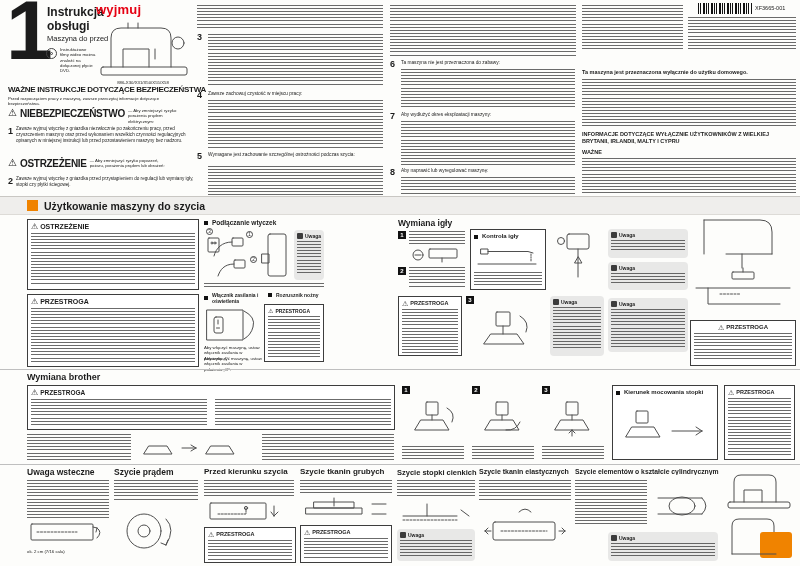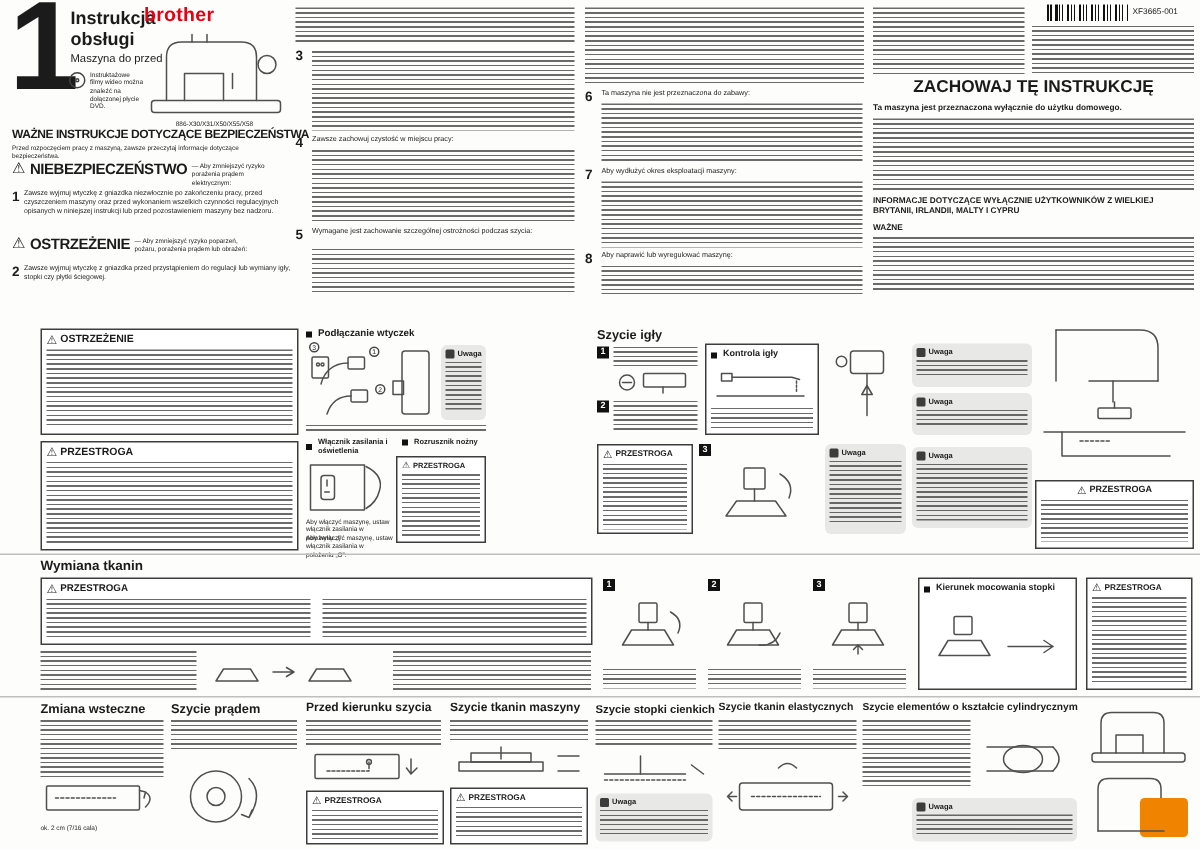--- a/index.html
+++ b/index.html
@@ -43,21 +43,21 @@
 
 <div id="page">
 
   <div class="abs b" style="left:6px;top:-12px;font-size:84px;line-height:1">1</div>
   <div class="abs b" style="left:47px;top:6px;width:52px;font-size:12px;line-height:1.15">Instrukcja obsługi</div>
   <div class="abs" style="left:47px;top:34px;width:72px;font-size:7.5px">Maszyna do przed</div>
   <div class="abs" style="left:46px;top:48px;width:11px;height:11px;border:1px solid #444;border-radius:50%">
     <div class="abs" style="left:3px;top:3px;width:3px;height:3px;border:1px solid #444;border-radius:50%"></div>
   </div>
   <div class="abs f43" style="left:60px;top:47px;width:36px">Instruktażowe filmy wideo można znaleźć na dołączonej płycie DVD.</div>
-  <div class="abs b" style="left:96px;top:2px;font-size:13px;color:#e60012;letter-spacing:.2px">brother</div>
+  <div class="abs b" style="left:96px;top:2px;font-size:13px;color:#e60012;letter-spacing:.2px">wyjmuj</div>
   <div class="abs fig" style="left:98px;top:17px">
     <svg width="92" height="62" viewBox="0 0 92 62">
       <rect x="3" y="50" width="86" height="8" rx="2"></rect>
       <path d="M13 50 V21 q0-10 10-10 h40 q10 0 10 10 v29"></path>
       <path d="M25 50 V32 h26 v18"></path>
       <path d="M57 32 v10"></path>
       <circle cx="80" cy="26" r="6"></circle>
       <path d="M30 11 v-5 M40 11 v-5"></path>
     </svg>
   </div>
@@ -102,27 +102,30 @@
   <div class="abs f48" style="left:401px;top:112px;width:174px">Aby wydłużyć okres eksploatacji maszyny:</div>
   <div class="abs ph" style="left:401px;top:121px;width:174px;height:44px"></div>
   <span class="abs b f9" style="left:390px;top:167px">8</span>
   <div class="abs f48" style="left:401px;top:168px;width:174px">Aby naprawić lub wyregulować maszynę:</div>
   <div class="abs ph" style="left:401px;top:177px;width:174px;height:19px"></div>
 
   <div class="abs ph" style="left:582px;top:5px;width:101px;height:45px"></div>
   <div class="abs barcode" style="left:698px;top:3px;width:54px;height:11px"></div>
   <div class="abs f55" style="left:755px;top:5px;width:45px">XF3665-001</div>
   <div class="abs ph" style="left:688px;top:17px;width:108px;height:33px"></div>
-  <div class="abs b c" style="left:582px;top:52px;width:214px;font-size:11.5px">ZACHOWAJ TĘ INSTRUKCJĘ</div>
   <div class="abs b f55" style="left:582px;top:69px;width:214px">Ta maszyna jest przeznaczona wyłącznie do użytku domowego.</div>
   <div class="abs ph" style="left:582px;top:79px;width:214px;height:49px"></div>
   <div class="abs b f55" style="left:582px;top:131px;width:214px">INFORMACJE DOTYCZĄCE WYŁĄCZNIE UŻYTKOWNIKÓW Z WIELKIEJ BRYTANII, IRLANDII, MALTY I CYPRU</div>
   <div class="abs b f55" style="left:582px;top:149px;width:214px">WAŻNE</div>
   <div class="abs ph" style="left:582px;top:158px;width:214px;height:36px"></div>
 
+  <div class="abs band" style="left:0;top:196px;width:800px;height:19px">
+    <span class="osq"></span>
+    <span class="b" style="font-size:10.5px">Użytkowanie maszyny do szycia</span>
+  </div>
 
   <div class="abs wbox" style="left:27px;top:219px;width:172px;height:71px">
     <div class="whead f7">
       <span class="tri" style="font-size:8px">⚠</span>
       <span>OSTRZEŻENIE</span>
     </div>
     <div class="ph" style="margin-top:2px;height:52px"></div>
   </div>
   <div class="abs wbox" style="left:27px;top:294px;width:172px;height:73px">
     <div class="whead f7">
@@ -180,21 +183,21 @@
   <div class="abs wbox" style="left:264px;top:304px;width:60px;height:58px">
     <div class="whead f5">
       <span class="tri" style="font-size:6px">⚠</span>
       <span>PRZESTROGA</span>
     </div>
     <div class="ph" style="margin-top:2px;height:42px"></div>
   </div>
   <div class="abs f43" style="left:204px;top:345px;width:58px">Aby włączyć maszynę, ustaw włącznik zasilania w położeniu „I”.</div>
   <div class="abs f43" style="left:204px;top:356px;width:58px">Aby wyłączyć maszynę, ustaw włącznik zasilania w położeniu „O”.</div>
 
-  <div class="abs b f85" style="left:398px;top:218px;width:90px">Szycie igły</div>
+  <div class="abs b f85" style="left:398px;top:218px;width:90px">Wymiana igły</div>
   <span class="abs stepnum" style="left:398px;top:231px">1</span>
   <div class="abs ph" style="left:409px;top:231px;width:56px;height:13px"></div>
   <div class="abs fig" style="left:409px;top:246px">
     <svg width="54" height="18" viewBox="0 0 54 18">
       <circle cx="9" cy="9" r="5"></circle>
         <path d="M6 9 h6"></path>
       <rect x="20" y="3" width="28" height="9" rx="1"></rect>
       <path d="M33 12 v4"></path>
     </svg>
   </div>
@@ -287,21 +290,21 @@
   </div>
   <div class="abs wbox" style="left:690px;top:320px;width:106px;height:46px">
     <div class="whead f6" style="justify-content:center">
       <span class="tri" style="font-size:7px">⚠</span>
       <span>PRZESTROGA</span>
     </div>
     <div class="ph" style="margin-top:2px;height:28px"></div>
   </div>
 
   <div class="abs hr" style="left:0;top:369px;width:800px;height:1px"></div>
-  <div class="abs b f9" style="left:27px;top:372px;width:140px">Wymiana tkanin</div>
+  <div class="abs b f9" style="left:27px;top:372px;width:140px">Wymiana brother</div>
   <div class="abs wbox" style="left:27px;top:385px;width:368px;height:45px">
     <div class="whead f65">
       <span class="tri" style="font-size:8px">⚠</span>
       <span>PRZESTROGA</span>
     </div>
     <div style="display:flex;gap:8px;margin-top:2px">
       <div class="ph" style="flex:1;height:26px"></div>
       <div class="ph" style="flex:1;height:26px"></div>
     </div>
   </div>
@@ -364,21 +367,21 @@
   <div class="abs wbox" style="left:724px;top:385px;width:71px;height:75px">
     <div class="whead f55">
       <span class="tri" style="font-size:7px">⚠</span>
       <span>PRZESTROGA</span>
     </div>
     <div class="ph" style="margin-top:2px;height:58px"></div>
   </div>
 
   <div class="abs hr" style="left:0;top:464px;width:800px;height:1px"></div>
 
-  <div class="abs b f85 nw" style="left:27px;top:467px;width:84px">Zmiana wsteczne</div>
+  <div class="abs b f85 nw" style="left:27px;top:467px;width:84px">Uwaga wsteczne</div>
   <div class="abs ph" style="left:27px;top:480px;width:82px;height:38px"></div>
   <div class="abs fig" style="left:27px;top:520px">
     <svg width="82" height="24" viewBox="0 0 82 24">
       <rect x="4" y="4" width="62" height="16" rx="1"></rect>
       <path d="M10 12 h40" stroke-dasharray="2 1.5"></path>
       <path d="M70 8 q6 4 0 10 M70 8 l-4 -1 m4 1 l-1 4"></path>
     </svg>
   </div>
   <div class="abs f43" style="left:27px;top:549px;width:82px">ok. 2 cm (7/16 cala)</div>
 
@@ -403,21 +406,21 @@
     </svg>
   </div>
   <div class="abs wbox" style="left:204px;top:527px;width:92px;height:36px">
     <div class="whead f55">
       <span class="tri" style="font-size:7px">⚠</span>
       <span>PRZESTROGA</span>
     </div>
     <div class="ph" style="margin-top:2px;height:20px"></div>
   </div>
 
-  <div class="abs b f8 nw" style="left:300px;top:467px;width:94px">Szycie tkanin maszyny</div>
+  <div class="abs b f8 nw" style="left:300px;top:467px;width:94px">Szycie tkanin grubych</div>
   <div class="abs ph" style="left:300px;top:480px;width:92px;height:14px"></div>
   <div class="abs fig" style="left:300px;top:496px">
     <svg width="92" height="26" viewBox="0 0 92 26">
       <rect x="6" y="12" width="56" height="6"></rect>
       <rect x="14" y="6" width="40" height="6"></rect>
       <path d="M34 2 v8"></path>
       <path d="M72 8 h14 M72 18 h14"></path>
     </svg>
   </div>
   <div class="abs wbox" style="left:300px;top:525px;width:92px;height:38px">

